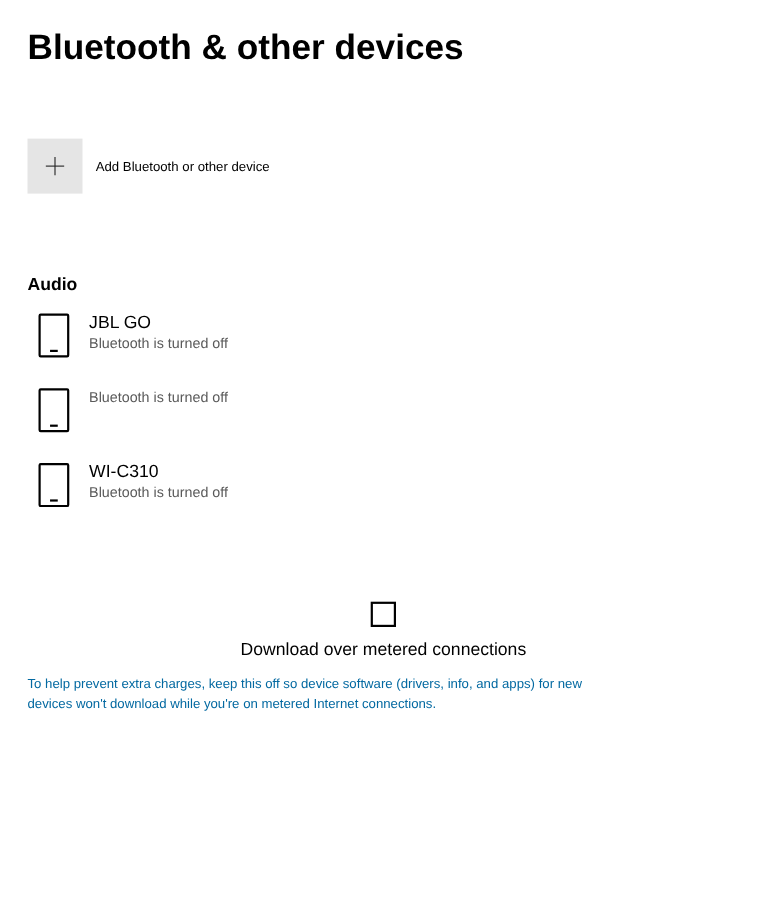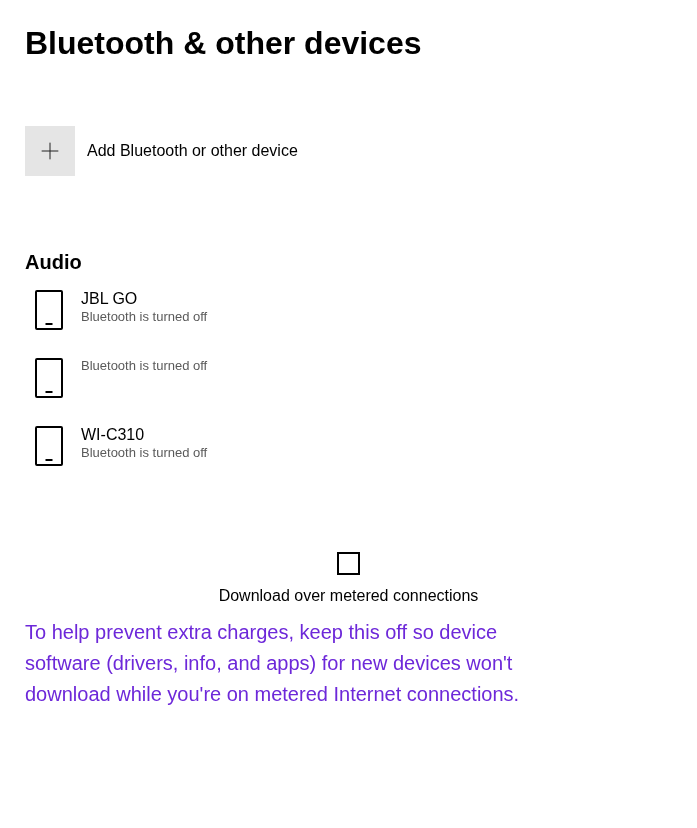--- a/index.html
+++ b/index.html
@@ -37,25 +37,25 @@
     align-items: center;
     justify-content: center;
   }
   .plus-tile svg {
     width: 20px;
     height: 20px;
     stroke: #222;
     stroke-width: 1.2;
   }
   .add-device-label {
-    font-size: 16px;
+    font-size: 12px;
     color: #000;
   }
   .section-heading {
-    font-size: 20px;
+    font-size: 16px;
     font-weight: 600;
     margin-bottom: 16px;
   }
   .device-list {
     display: flex;
     flex-direction: column;
     gap: 28px;
     margin-bottom: 86px;
   }
   .device-item {
@@ -109,22 +109,22 @@
     height: 23px;
     border: 2px solid #000;
     flex-shrink: 0;
     background: #fff;
   }
   .metered-label {
     font-size: 16px;
     color: #000;
   }
   .metered-description {
-    font-size: 20px;
-    color: #6d28d9;
+    font-size: 12px;
+    color: #0369a1;
     max-width: 540px;
     line-height: 1.55;
   }
 </style>
 </head>
 <body>
 
 <h1 class="page-title">Bluetooth &amp; other devices</h1>
 
 <div class="add-device-row">

